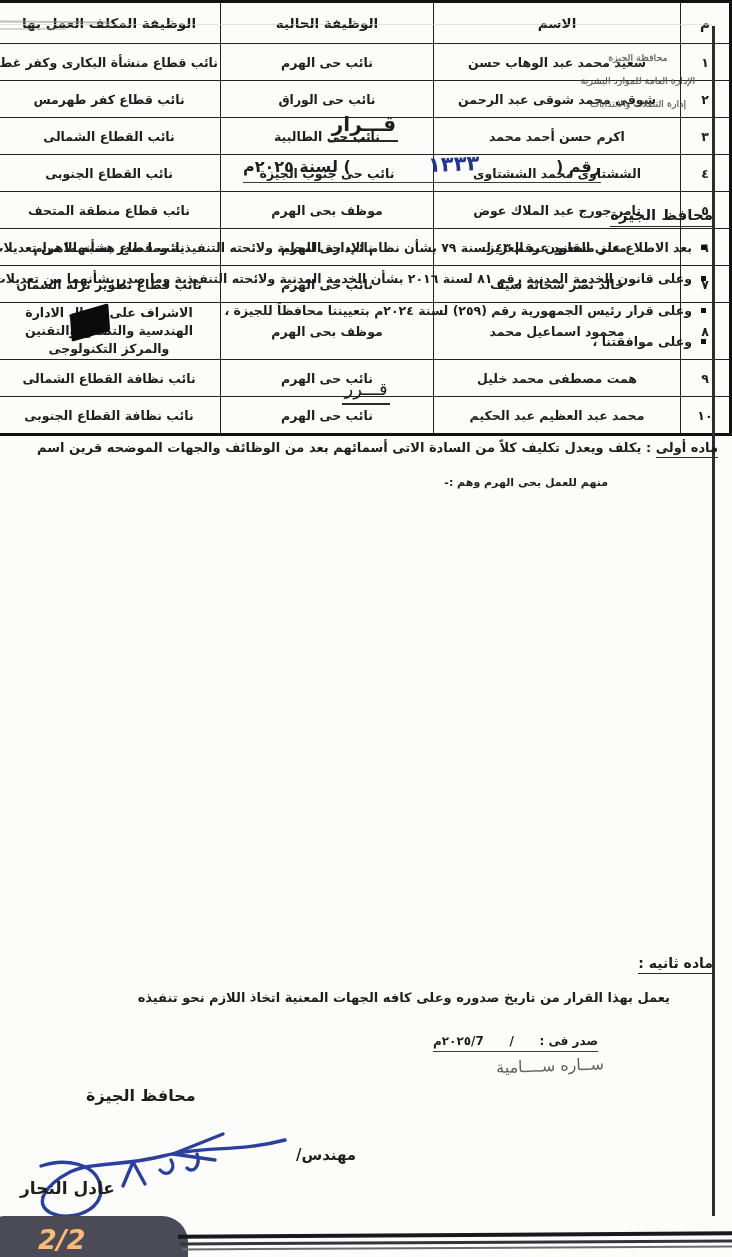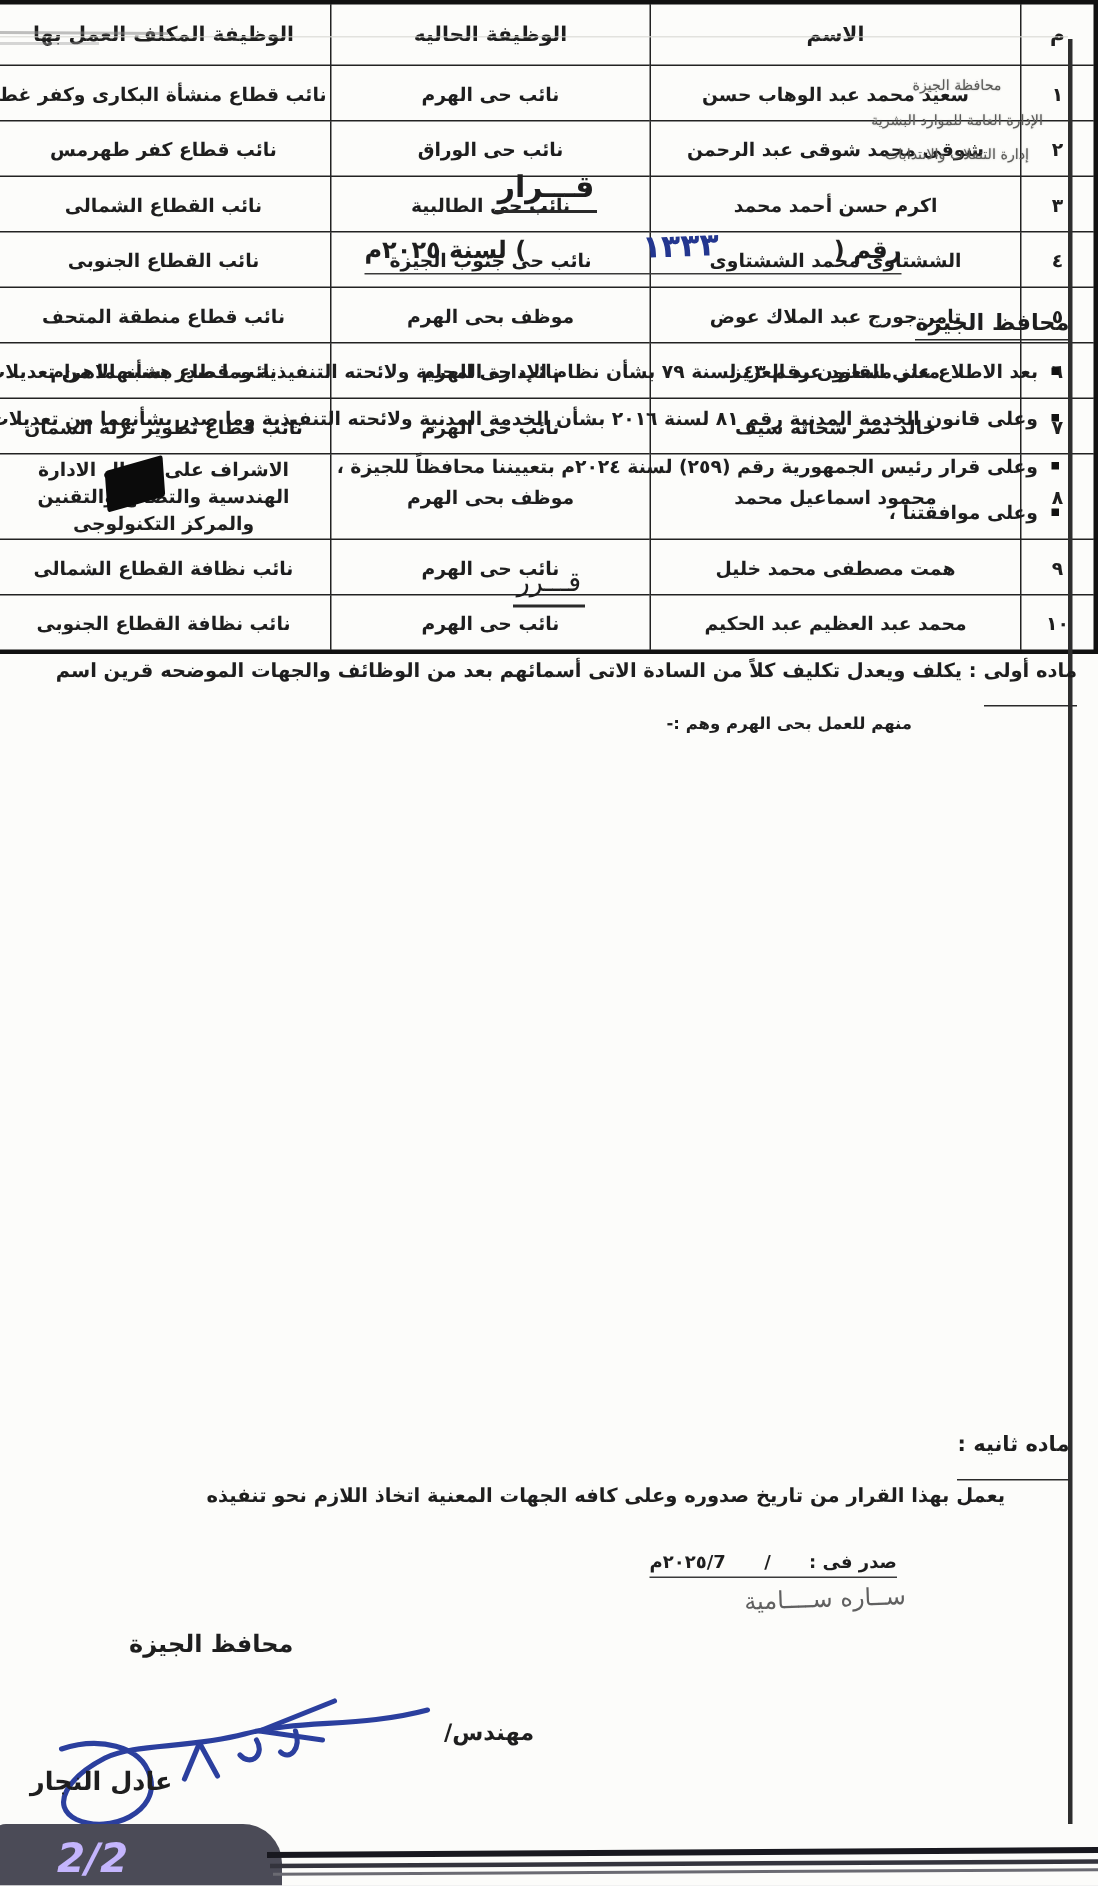--- a/index.html
+++ b/index.html
@@ -31,21 +31,21 @@
 
   
   .preamble{right:26px;top:238px;width:700px;font-size:12.5px;font-weight:700;}
   .preamble .item{display:flex;align-items:flex-start;margin-bottom:12px;white-space:nowrap;line-height:1.55;}
   .sq-bullet{width:5px;height:5px;background:#111;margin:7px 0 0 9px;flex:0 0 auto;}
 
   .decided-word{left:328px;top:378px;width:76px;text-align:center;font-size:18px;font-weight:400;}
   .decided-word span{border-bottom:2.5px solid #2a2a2a;padding:0 2px 4px;}
 
   .article-one{right:14px;top:440px;width:712px;font-size:13px;font-weight:700;white-space:nowrap;}
-  .label-underline{border-bottom:1.8px solid #2a2a2a;padding-bottom:15px;text-align:center;}
+  .label-underline{border-bottom:1.8px solid #2a2a2a;padding-bottom:2px;text-align:center;}
   .article-one-l2{right:124px;top:476px;font-size:11px;font-weight:700;white-space:nowrap;}
 
   
   .roster{left:-16px;top:524px;width:722px;border-collapse:collapse;direction:rtl;table-layout:fixed;}
   .roster th,.roster td{border:1.3px solid #222;text-align:center;vertical-align:middle;font-weight:700;padding:1px 2px;}
   .roster{border:3px solid #111;}
   .roster th{height:38px;font-size:13.5px;}
   .roster td{height:34px;font-size:12.5px;white-space:nowrap;overflow:hidden;}
   .roster tr.row-7 td{height:48px;}
   .roster tr.row-7 td.col-3{white-space:normal;line-height:1.45;}
@@ -58,21 +58,21 @@
   .ltr-num{direction:ltr;unicode-bidi:isolate;}
   .clerk-sig{right:128px;top:1058px;width:210px;font-size:16px;color:#606060;transform:rotate(-2deg);letter-spacing:2px;white-space:nowrap;}
 
   .gov-title-bottom{left:86px;top:1086px;font-size:16px;font-weight:700;}
   .engineer-prefix{left:296px;top:1146px;font-size:15px;font-weight:700;}
   .gov-name{left:20px;top:1178px;font-size:17px;font-weight:700;}
   .signature-svg{left:-15px;top:1112px;}
 
   
   .corner-tab{left:-6px;top:1216px;width:194px;height:60px;background:#4b4b57;border-top-right-radius:26px;border-top-left-radius:10px;}
-  .corner-tab .pg{position:absolute;left:44px;top:8px;font-size:27px;font-weight:700;font-style:italic;color:#c4b5fd;}
+  .corner-tab .pg{position:absolute;left:44px;top:8px;font-size:27px;font-weight:700;font-style:italic;color:#fdba74;}
   .binder-line-1{left:178px;top:1233px;width:554px;height:4px;background:#18181f;transform:rotate(-.35deg);}
   .binder-line-2{left:180px;top:1241px;width:552px;height:3px;background:#34343d;transform:rotate(-.3deg);}
   .binder-line-3{left:182px;top:1247px;width:550px;height:2px;background:#6a6a72;transform:rotate(-.3deg);}
 </style>
 </head>
 <body>
 
 <div class="page rtl">
 
   <div class="abs scan-line-a"></div>

